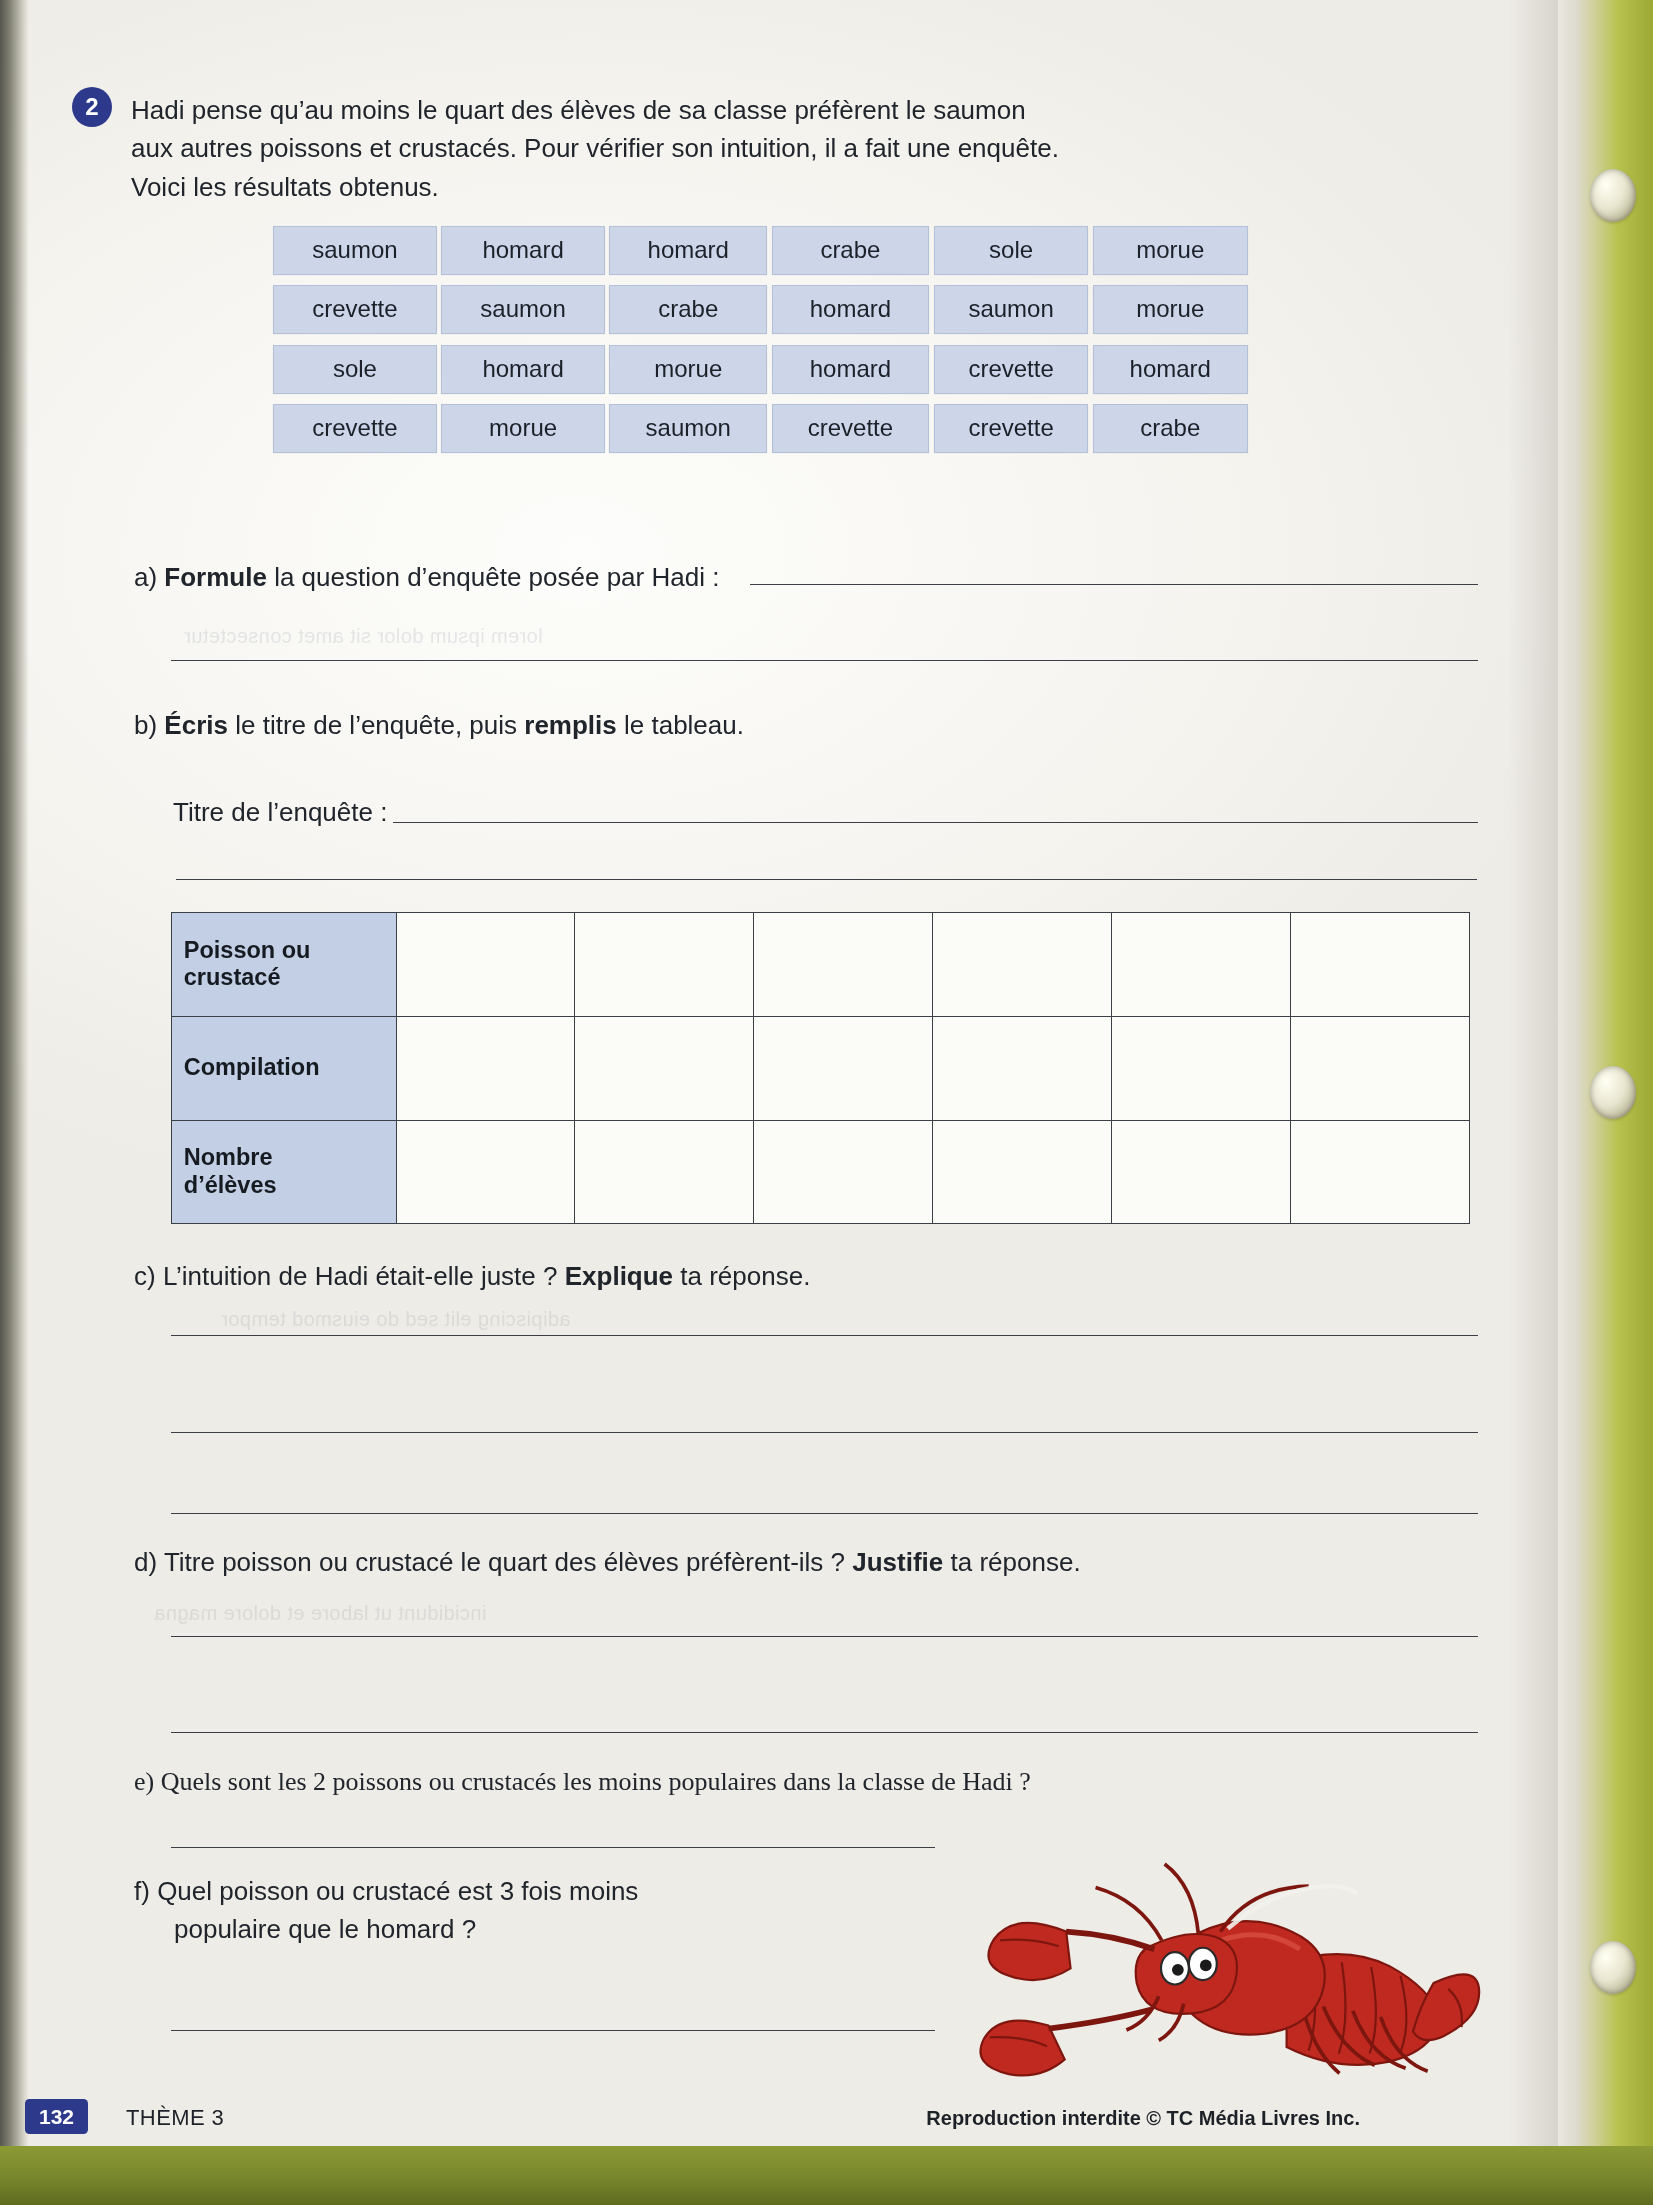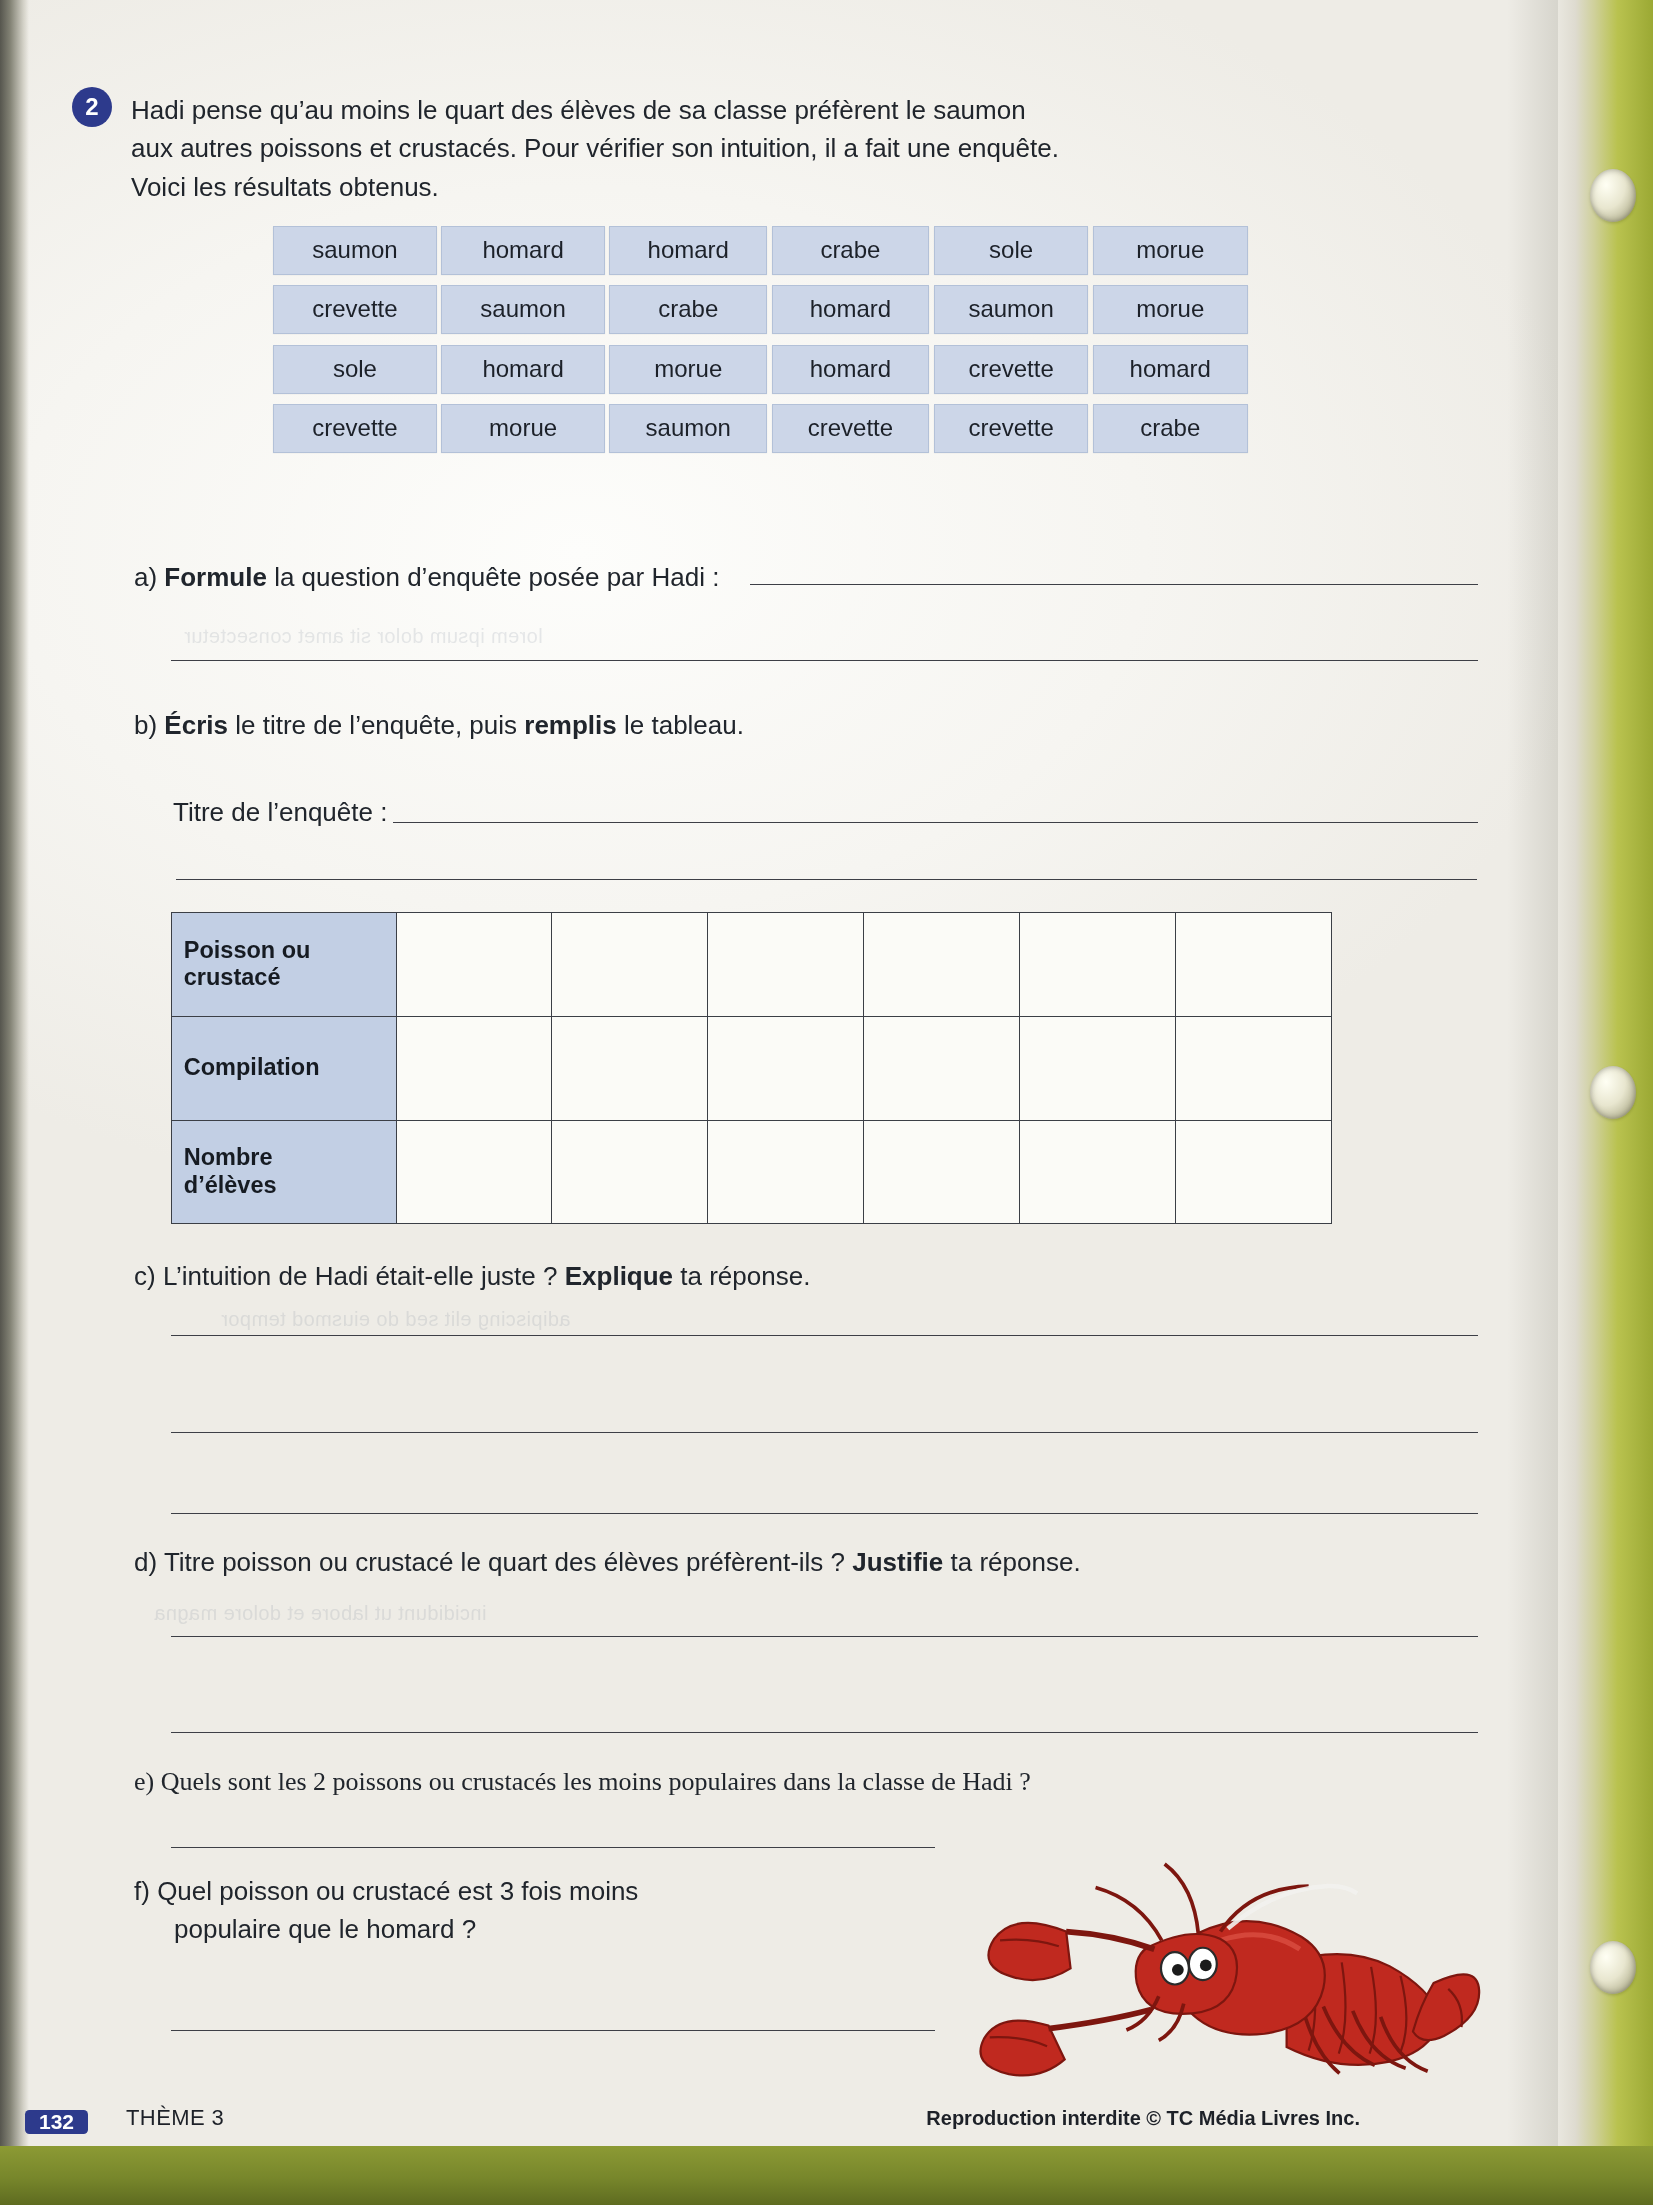--- a/index.html
+++ b/index.html
@@ -133,21 +133,21 @@
   .rule {
     position: absolute;
     height: 0;
     border-bottom: 1.5px solid #3d3f46;
   }
 
   
   .ftable {
     position: absolute;
     left: 171px; top: 912px;
-    width: 1161px;
+    width: 1299px;
     border-collapse: collapse;
     table-layout: fixed;
   }
   .ftable td {
     border: 1.5px solid #3b3f46;
     height: 91px;
     background: #fbfbf7;
   }
   .ftable td.hdr {
     width: 200px;
@@ -157,21 +157,21 @@
     color: #161b22;
     padding: 5.9px 11.8px;
     line-height: 1.18;
     vertical-align: middle;
   }
 
   
   .footer-num {
     position: absolute;
     left: 25px; bottom: 71px;
-    width: 63px; height: 24px;
+    width: 63px; height: 35px;
     background: #2d3a8c;
     color: #fff;
     font-size: 21px;
     font-weight: bold;
     border-radius: 4.4px;
     display: flex; align-items: center; justify-content: center;
   }
   .footer-theme {
     position: absolute;
     left: 126px; bottom: 74px;

